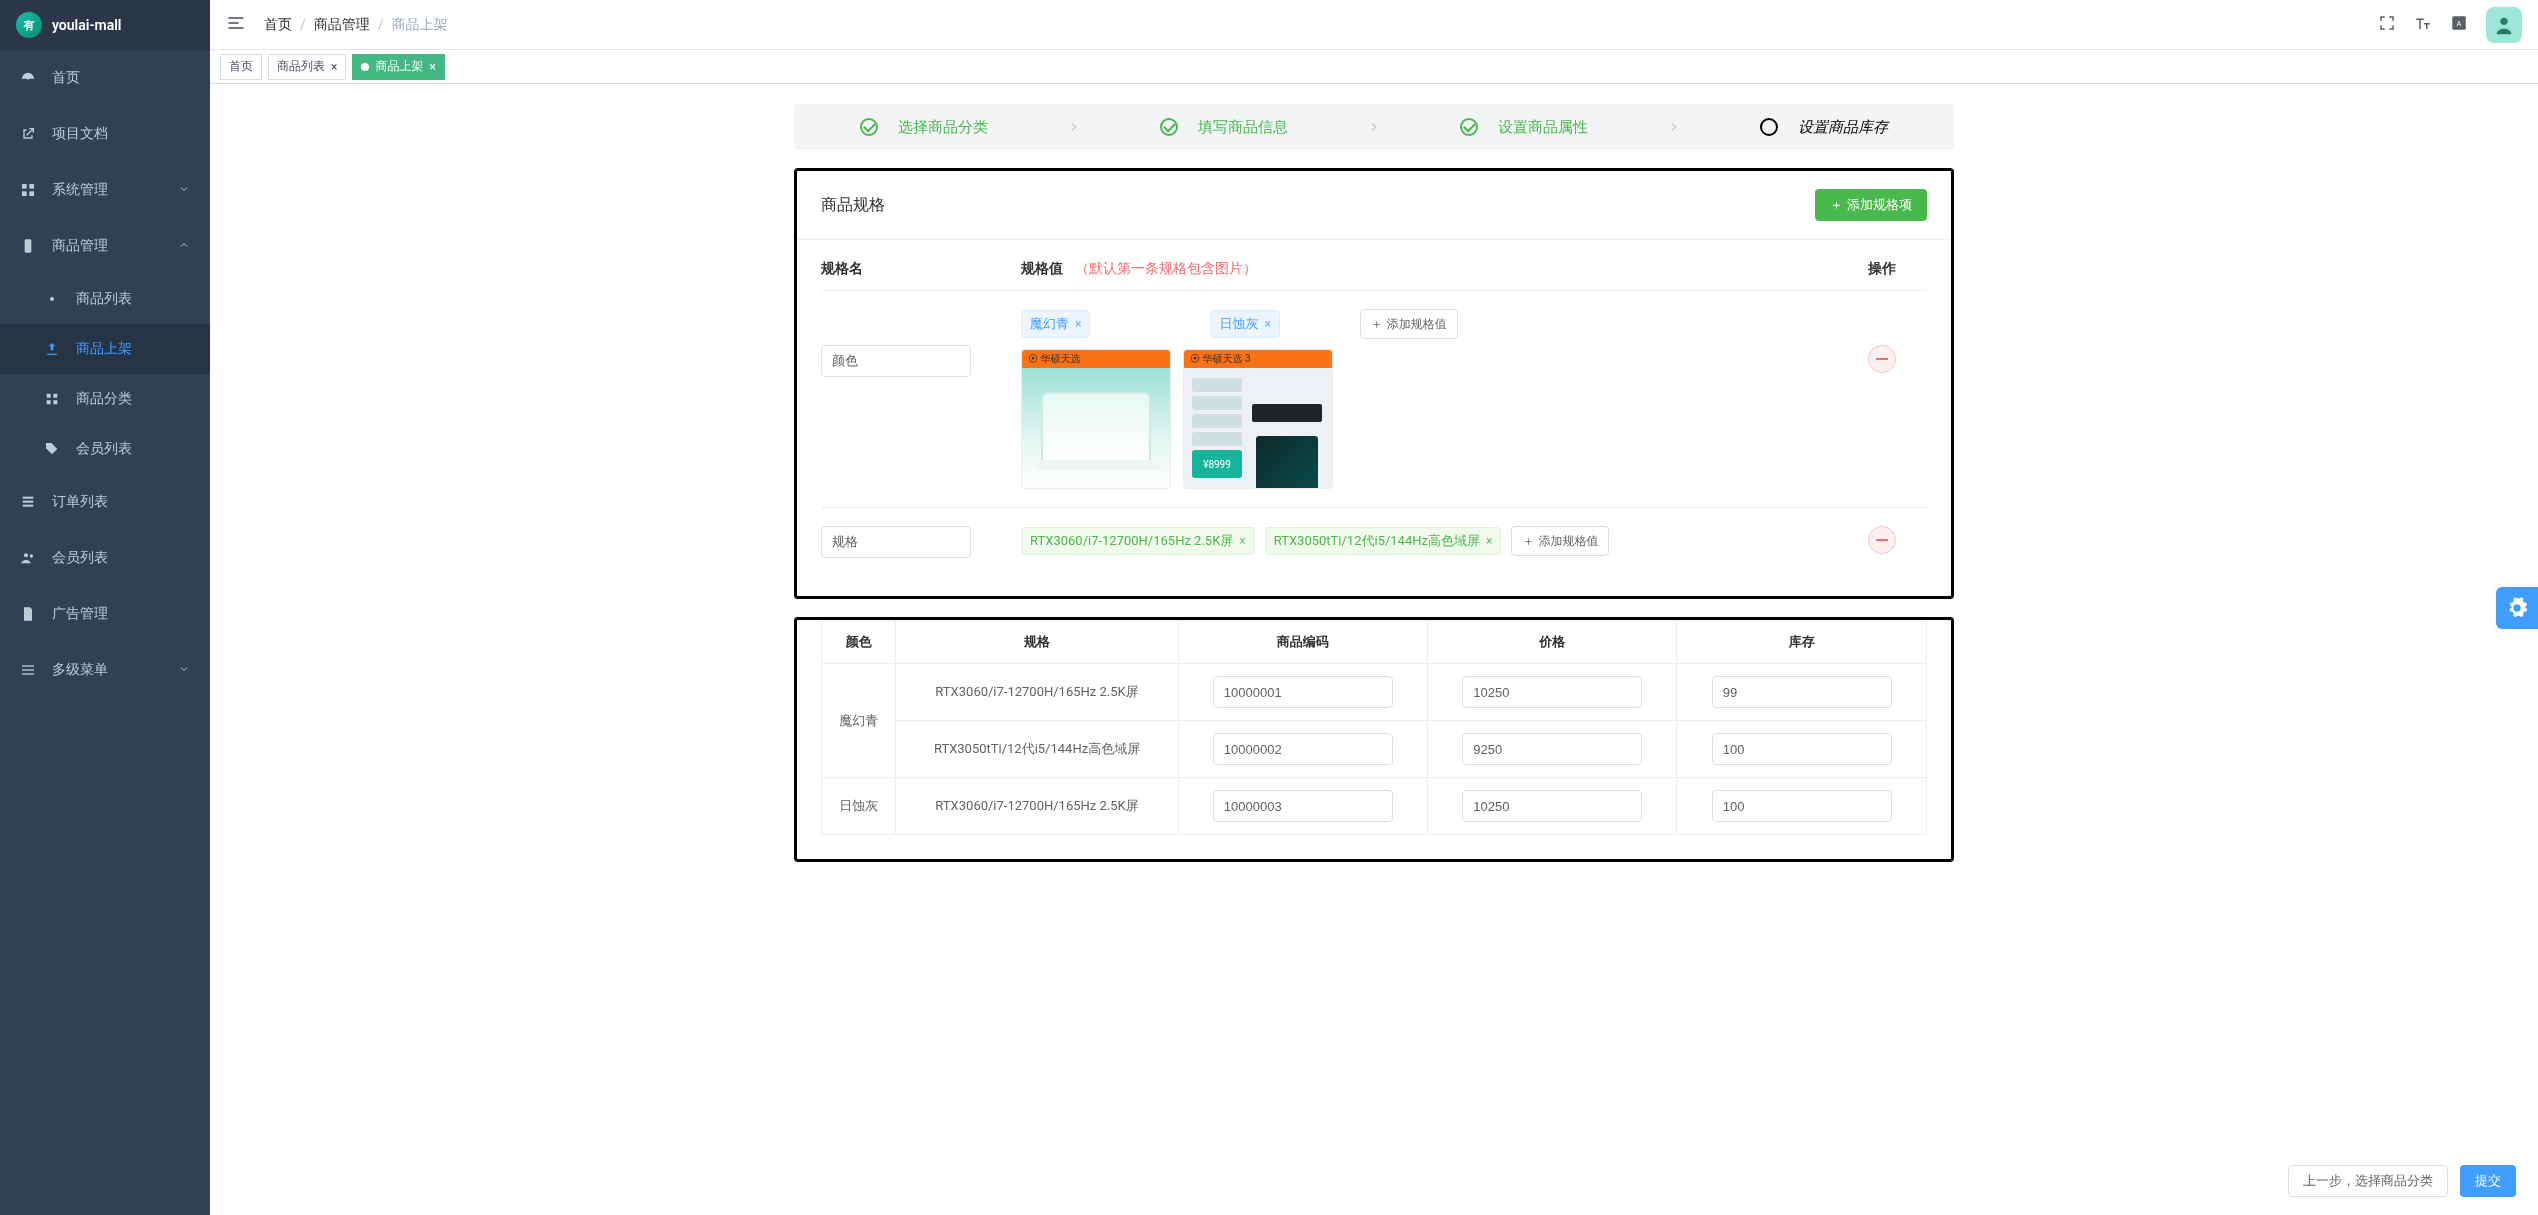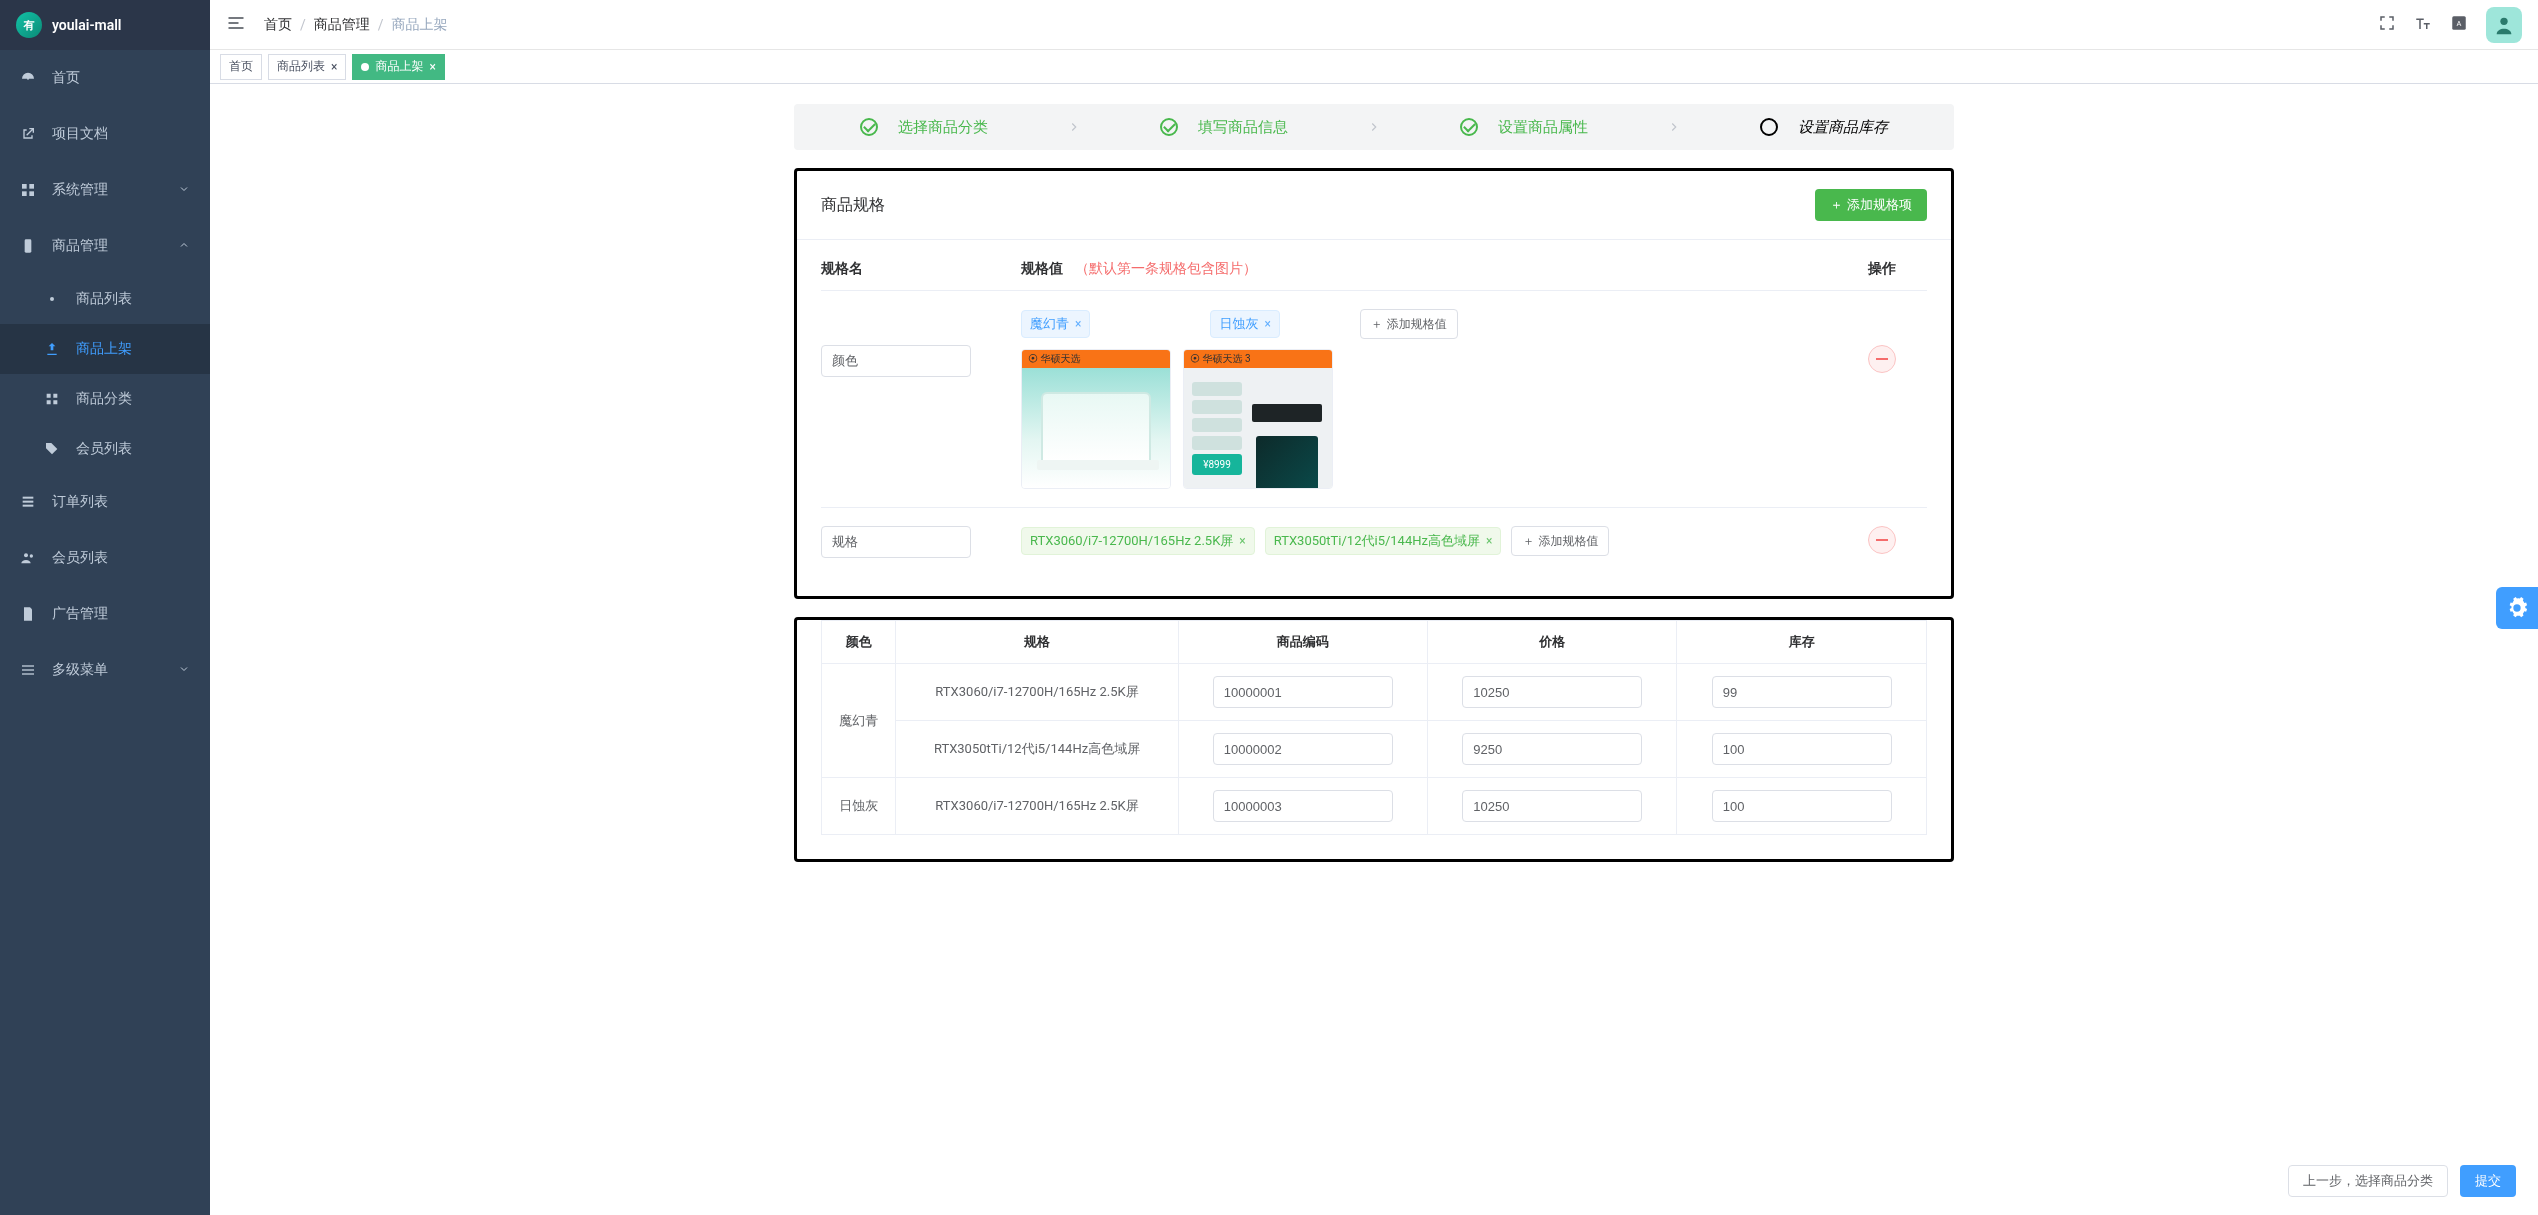--- a/index.html
+++ b/index.html
@@ -70,21 +70,21 @@
 .thumbs { display:flex; gap:12px; margin-top:10px; }
 .thumb { width:150px; height:140px; border:1px solid #ebeef5; border-radius:4px; display:flex; flex-direction:column; overflow:hidden; }
 .thumb .tbar { height:18px; font-size:10px; padding:0 6px; display:flex; align-items:center; color:#303133; background:#f97316; }
 .thumb .tbody { flex:1; display:flex; align-items:center; justify-content:center; }
 .thumb.a .tbody { background:linear-gradient(180deg,#9be0d7 0%, #e3f6f2 60%, #fff 100%); position:relative; }
 .thumb.a .laptop { width:110px; height:72px; background:linear-gradient(180deg,#e8f8f4,#fff); border:2px solid #cfe9e3; border-radius:6px 6px 4px 4px; position:relative; }
 .thumb.a .lbase { position:absolute; bottom:-8px; left:-6px; width:122px; height:10px; background:#eef5f3; border-radius:2px; }
 .thumb.b .tbody { background:#eef1f3; display:flex; gap:8px; padding:8px; }
 .thumb.b .pcol { width:50px; display:flex; flex-direction:column; gap:4px; }
 .thumb.b .pill { height:14px; border-radius:3px; background:#cfe1de; }
-.thumb.b .price { height:21px; background:#16b59b; border-radius:3px; color:#fff; font-size:10px; display:flex; align-items:center; justify-content:center; }
+.thumb.b .price { height:28px; background:#16b59b; border-radius:3px; color:#fff; font-size:10px; display:flex; align-items:center; justify-content:center; }
 .thumb.b .lap2 { flex:1; background:#ffffff; border-radius:4px; position:relative; }
 .thumb.b .screen { position:absolute; top:8px; left:6px; right:6px; height:56px; background:linear-gradient(135deg,#0d2a2a,#0a4a4a); border-radius:3px; }
 .thumb.b .kbd { position:absolute; bottom:6px; left:2px; right:2px; height:18px; background:#1e2426; border-radius:2px; }
 .ops-cell { width:90px; display:flex; align-items:center; justify-content:center; }
 .circle-del { width:28px; height:28px; border-radius:50%; border:1px solid #fbc4c4; display:flex; align-items:center; justify-content:center; color:#f56c6c; cursor:pointer; background:#fef0f0; }
 .circle-del svg { width:12px; height:2px; }
 .inv-table { width:100%; border-collapse:collapse; }
 .inv-table th, .inv-table td { border:1px solid #ebeef5; padding:12px 10px; font-size:13px; text-align:center; color:#606266; }
 .inv-table th { background:#fff; font-weight:600; color:#303133; }
 .inv-table input { width:100%; max-width:180px; }

